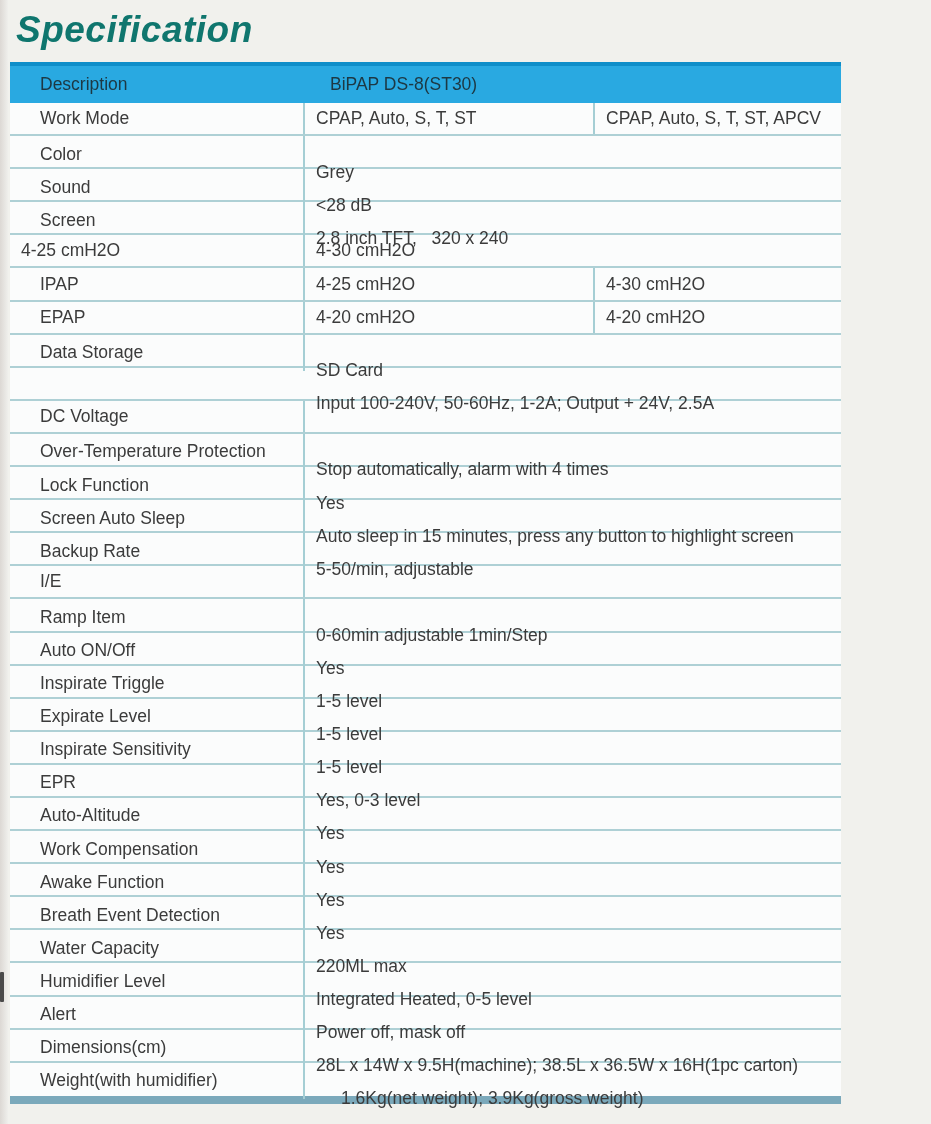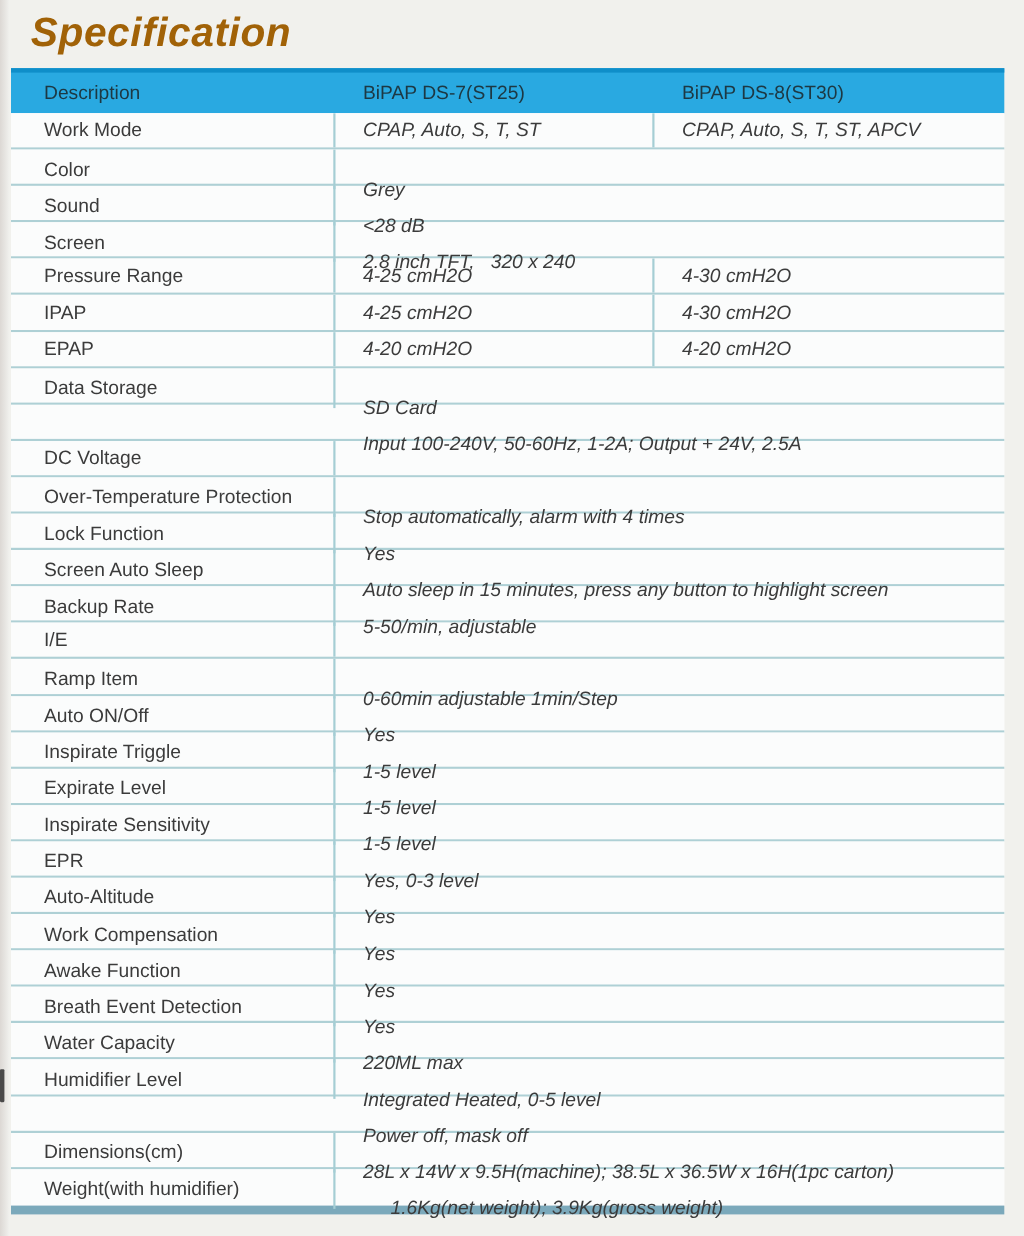--- a/index.html
+++ b/index.html
@@ -16,24 +16,24 @@
     position: absolute; left: 0; top: 0; width: 8px; height: 1124px;
     background: linear-gradient(to right, #dcd8d4, #efefec);
   }
   .scan-artifact {
     position: absolute; left: 0; top: 972px; width: 4px; height: 30px;
     background: #4a4a4a; border-radius: 1px;
   }
   .page-title {
     position: absolute; left: 16px; top: 9px;
     font-size: 37px; font-weight: bold; font-style: italic;
-    color: #a16207; letter-spacing: 0.5px; margin-left: 12px;
+    color: #0f766e; letter-spacing: 0.5px;
   }
   .spec-table {
-    position: absolute; left: 10px; top: 62px; width: 903px;
+    position: absolute; left: 10px; top: 62px; width: 831px;
   }
   .thead {
     display: grid;
     grid-template-columns: 295px 290px 1fr;
     height: 41px;
     background: #29a9e1;
     border-top: 4px solid #0f8ec9;
     align-items: center;
     font-size: 17.5px;
     color: #1d3843;
@@ -46,37 +46,36 @@
     grid-template-columns: 295px 290px 1fr;
     height: 33.1px;
     align-items: center;
     border-bottom: 2px solid #aed0d5;
     background: #fbfcfc;
     font-size: 17.5px;
   }
   .row:last-child { border-bottom: none; gap: 25px; }
   .cell { height: 100%; display: flex; align-items: center; white-space: pre-wrap; overflow: hidden; }
   .cell.label { padding-left: 30px; border-right: 2px solid #a5ced4; }
-  .cell.value { padding-left: 25px; font-style: italic; }
+  .cell.value { padding-left: 11px; }
   .cell.v1 { border-right: 2px solid #a5ced4; }
   .cell.vspan { grid-column: 2 / 4; border-right: none; margin-top: 36px; }
   .bottom-bar { height: 8px; background: #7ba9bb; }
 </style>
 </head>
 <body>
 
 <div class="page-edge"></div>
 <div class="scan-artifact"></div>
 
 <h1 class="page-title">Specification</h1>
 
 <div class="spec-table">
   <div class="thead">
     <div class="th th-desc">Description</div>
-    <div class="th">BiPAP DS-7(ST25)</div>
     <div class="th">BiPAP DS-8(ST30)</div>
   </div>
   <div class="tbody" id="tbody">
       <div class="row">
         <div class="cell label">Work Mode</div>
         <div class="cell value v1">CPAP, Auto, S, T, ST</div>
         <div class="cell value">CPAP, Auto, S, T, ST, APCV</div>
       </div>
       <div class="row">
         <div class="cell label">Color</div>
@@ -84,21 +83,20 @@
       </div>
       <div class="row">
         <div class="cell label">Sound</div>
         <div class="cell value vspan">&lt;28 dB</div>
       </div>
       <div class="row">
         <div class="cell label">Screen</div>
         <div class="cell value vspan">2.8 inch TFT,&nbsp;&nbsp; 320 x 240</div>
       </div>
       <div class="row">
-        <div class="cell label">Pressure Range</div>
         <div class="cell value v1">4-25 cmH2O</div>
         <div class="cell value">4-30 cmH2O</div>
       </div>
       <div class="row">
         <div class="cell label">IPAP</div>
         <div class="cell value v1">4-25 cmH2O</div>
         <div class="cell value">4-30 cmH2O</div>
       </div>
       <div class="row">
         <div class="cell label">EPAP</div>
@@ -176,22 +174,22 @@
       </div>
       <div class="row">
         <div class="cell label">Water Capacity</div>
         <div class="cell value vspan">220ML max</div>
       </div>
       <div class="row">
         <div class="cell label">Humidifier Level</div>
         <div class="cell value vspan">Integrated Heated, 0-5 level</div>
       </div>
       <div class="row">
+        <div class="cell label">Alert</div>
         <div class="cell value vspan">Power off, mask off</div>
-        <div class="cell label">Alert</div>
       </div>
       <div class="row">
         <div class="cell label">Dimensions(cm)</div>
         <div class="cell value vspan">28L x 14W x 9.5H(machine); 38.5L x 36.5W x 16H(1pc carton)</div>
       </div>
       <div class="row">
         <div class="cell label">Weight(with humidifier)</div>
         <div class="cell value vspan">1.6Kg(net weight); 3.9Kg(gross weight)</div>
       </div>
     </div>

